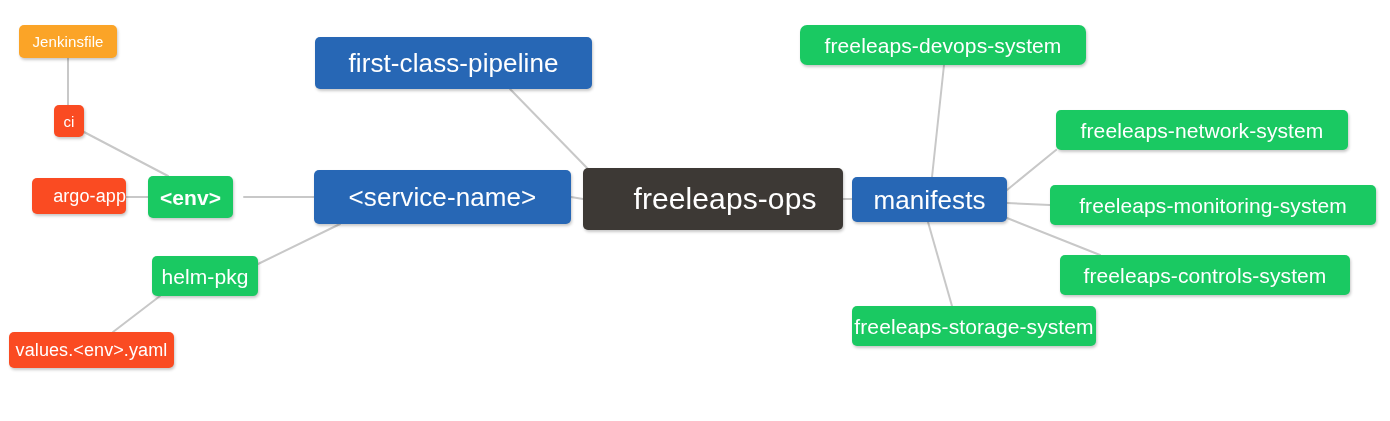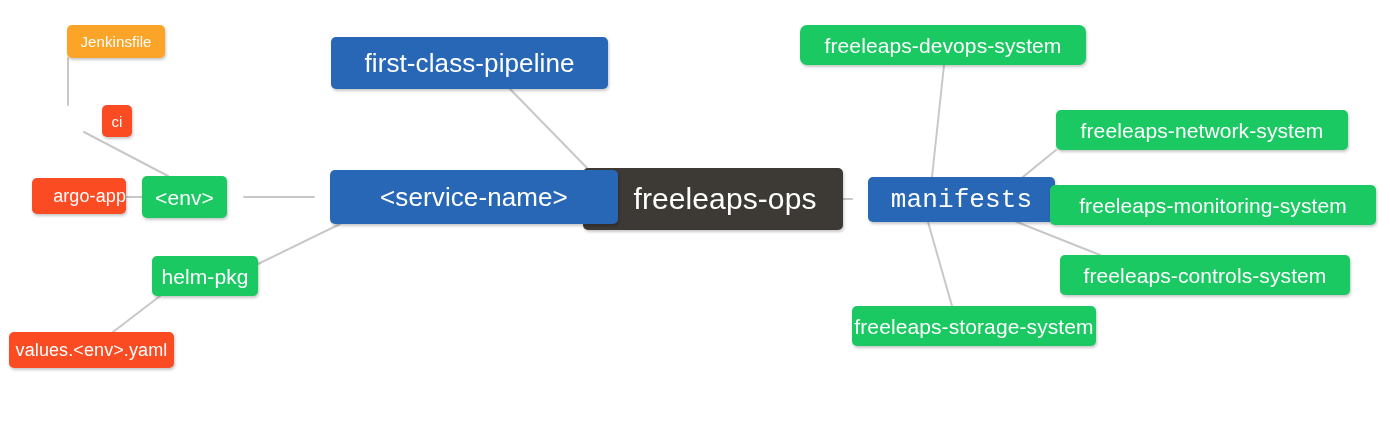--- a/index.html
+++ b/index.html
@@ -50,24 +50,24 @@
   .node.green {
     background: #1ac962;
   }
   .node.orange {
     background: #fba427;
   }
   .node.red {
     background: #fa4b22;
   }
   .size-xl { font-size: 30px; }
-  .size-lg { font-size: 26px; margin-left: 16px; }
+  .size-lg { font-size: 26px; }
   .size-md { font-size: 21px; }
   .size-sm { font-size: 18px; }
-  .size-xs { font-size: 15px; margin-left: 48px; }
+  .size-xs { font-size: 15px; }
 </style>
 </head>
 <body>
 
 <div id="mindmap">
 
   <svg id="edges" viewBox="0 0 1390 421" width="1390" height="421" xmlns="http://www.w3.org/2000/svg">
       <line x1="583" y1="199" x2="571" y2="197" stroke="#c8c8c8" stroke-width="2" stroke-linecap="round"></line>
       <line x1="589" y1="170" x2="510" y2="89" stroke="#c8c8c8" stroke-width="2" stroke-linecap="round"></line>
       <line x1="843" y1="199" x2="852" y2="199" stroke="#c8c8c8" stroke-width="2" stroke-linecap="round"></line>
@@ -81,30 +81,30 @@
       <line x1="1007" y1="190" x2="1056" y2="150" stroke="#c8c8c8" stroke-width="2" stroke-linecap="round"></line>
       <line x1="1007" y1="203" x2="1050" y2="205" stroke="#c8c8c8" stroke-width="2" stroke-linecap="round"></line>
       <line x1="1007" y1="218" x2="1100" y2="255" stroke="#c8c8c8" stroke-width="2" stroke-linecap="round"></line>
       <line x1="928" y1="222" x2="952" y2="306" stroke="#c8c8c8" stroke-width="2" stroke-linecap="round"></line>
     </svg>
 
   <div id="node-layer">
       <div class="node root size-xl" style="left: 583px; top: 168px; width: 260px; height: 62px; padding-left: 24px;">
         <span>freeleaps-ops</span>
       </div>
-      <div class="node blue size-lg" style="left: 314px; top: 170px; width: 288px; height: 54px;">
+      <div class="node blue size-lg" style="left: 314px; top: 170px; width: 257px; height: 54px;">
         <span>&lt;service-name&gt;</span>
       </div>
       <div class="node blue size-lg" style="left: 315px; top: 37px; width: 277px; height: 52px;">
         <span>first-class-pipeline</span>
       </div>
-      <div class="node blue size-lg" style="left: 852px; top: 177px; width: 187px; height: 45px; font-family: Liberation Mono, monospace;">
+      <div class="node blue size-lg" style="left: 852px; top: 177px; width: 155px; height: 45px;">
         <span>manifests</span>
       </div>
-      <div class="node green size-md" style="left: 142px; top: 176px; width: 85px; height: 42px;">
+      <div class="node green size-md" style="left: 148px; top: 176px; width: 85px; height: 42px; font-weight: bold;">
         <span>&lt;env&gt;</span>
       </div>
       <div class="node green size-md" style="left: 152px; top: 256px; width: 106px; height: 40px;">
         <span>helm-pkg</span>
       </div>
       <div class="node orange size-xs" style="left: 19px; top: 25px; width: 98px; height: 33px;">
         <span>Jenkinsfile</span>
       </div>
       <div class="node red size-xs" style="left: 54px; top: 105px; width: 30px; height: 32px;">
         <span>ci</span>

